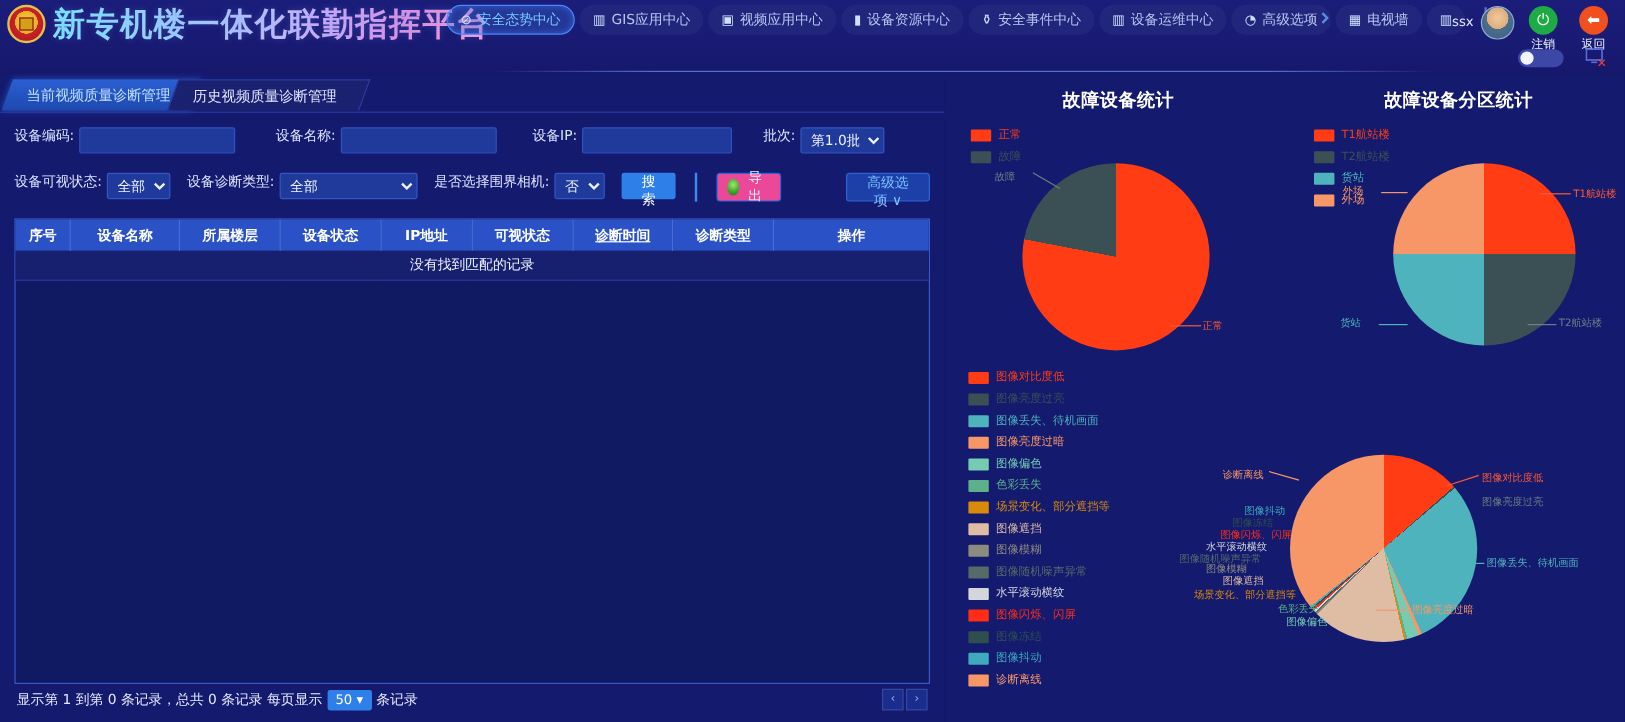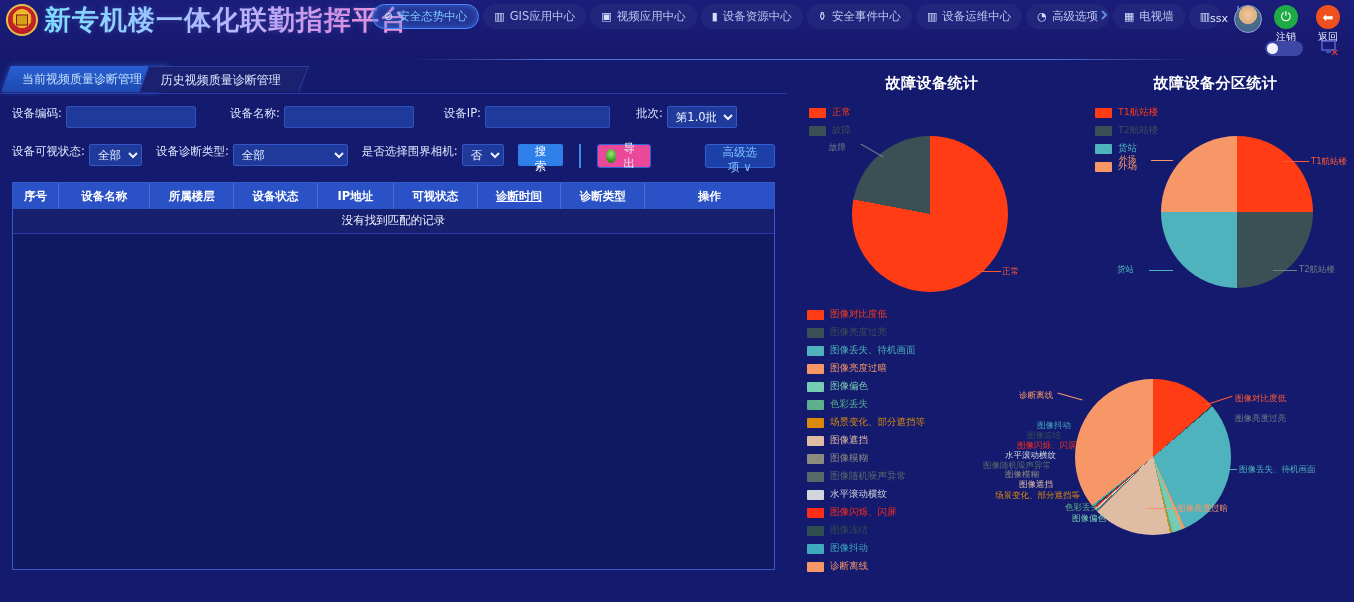--- a/index.html
+++ b/index.html
@@ -354,20 +354,29 @@
           </tr>
       </thead>
       <tbody id="tbody">
         <tr class="empty-row">
           <td colspan="9">没有找到匹配的记录</td>
         </tr>
       </tbody>
     </table>
   </div>
 
+  <div class="table-footer">
+    <span class="foot-text">显示第 1 到第 0 条记录，总共 0 条记录 每页显示</span>
+    <span class="page-size">50 ▾</span>
+    <span class="foot-text">条记录</span>
+    <span class="pager">
+      <span class="pg">‹</span>
+      <span class="pg">›</span>
+    </span>
+  </div>
 </div>
 
 <div class="right-panel">
 
   <div class="chart-box" style="left:0;top:12px;width:290px;height:230px">
     <div class="chart-title">故障设备统计</div>
     <div class="legend" style="left:22px;top:32px" id="legend0">
         <div class="legend-item">
           <span class="legend-sw" style="background: rgb(255, 60, 20);"></span>
           <span class="legend-lb" style="color: rgb(255, 60, 20);">正常</span>

